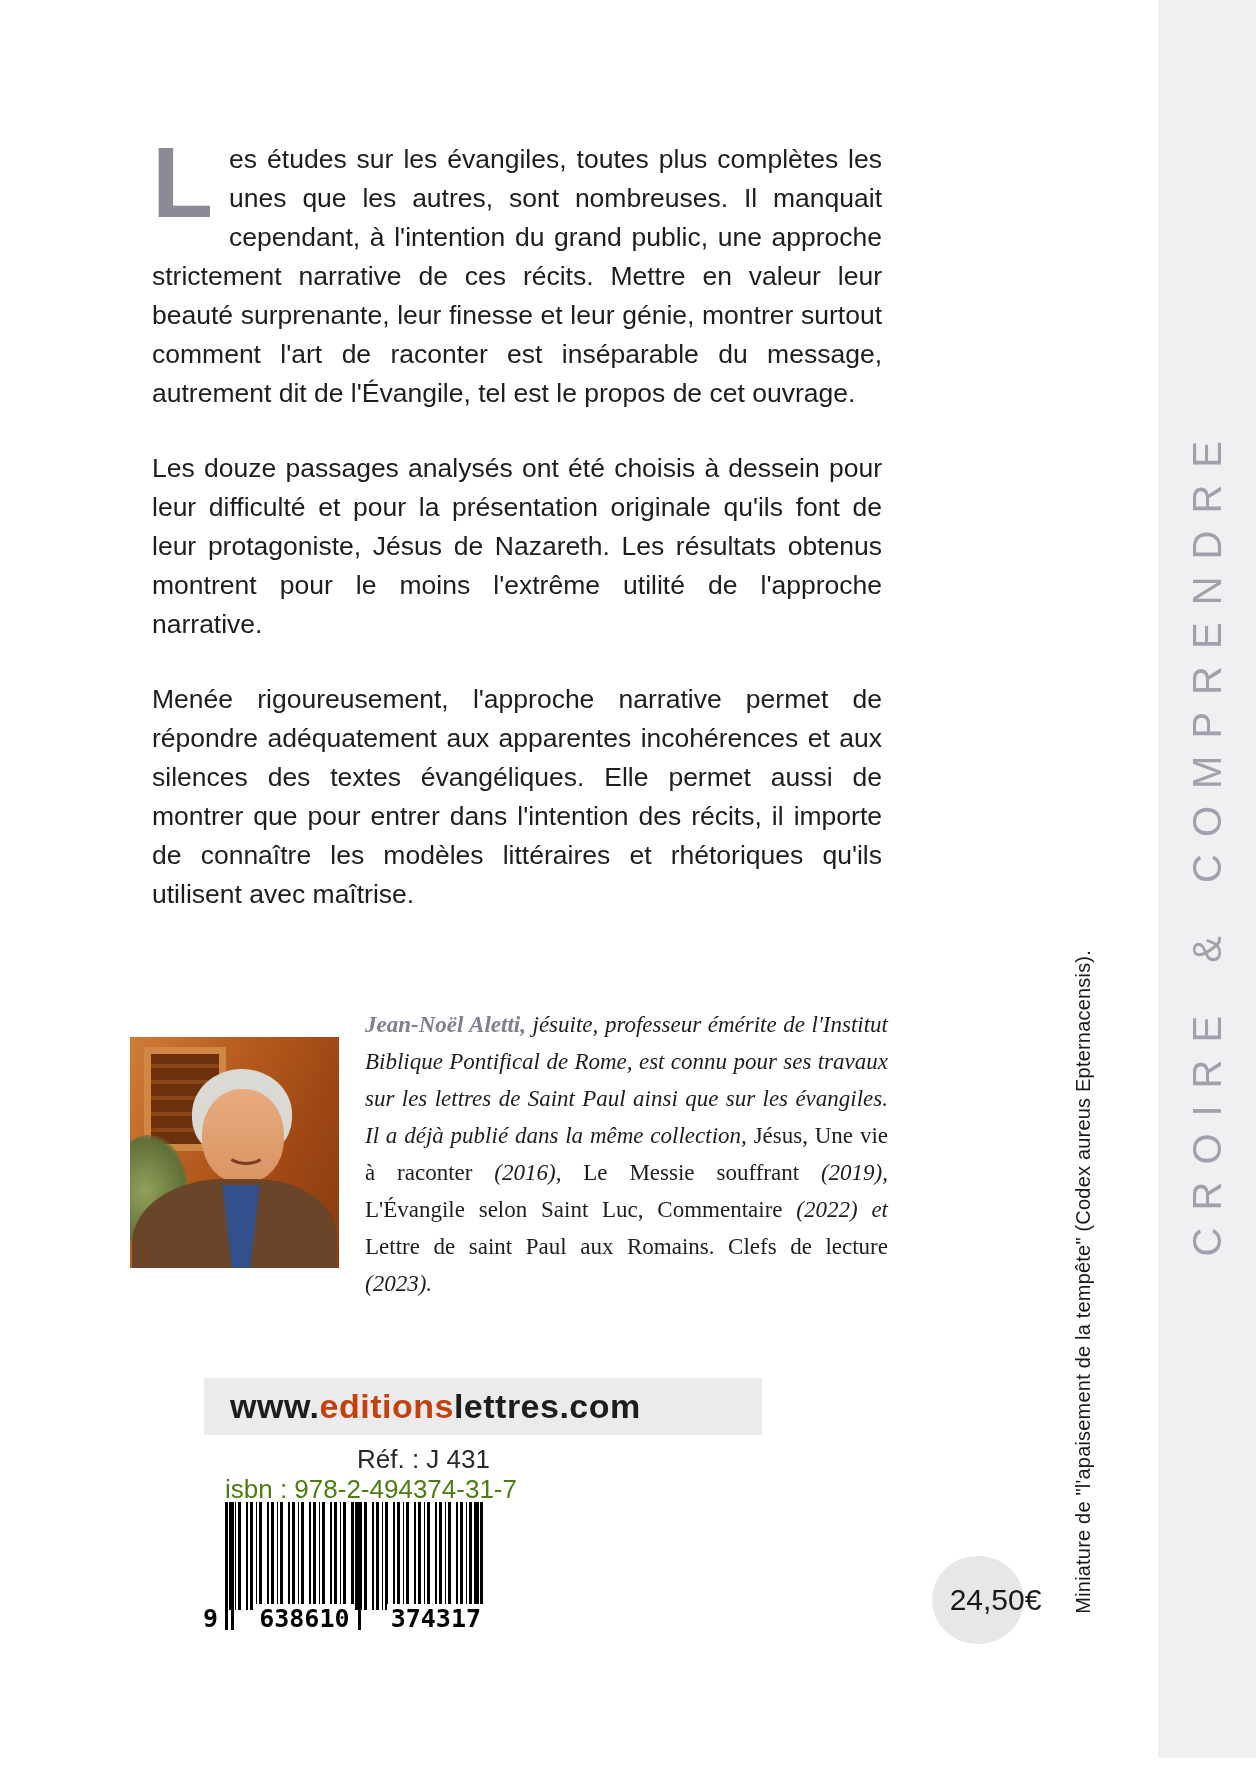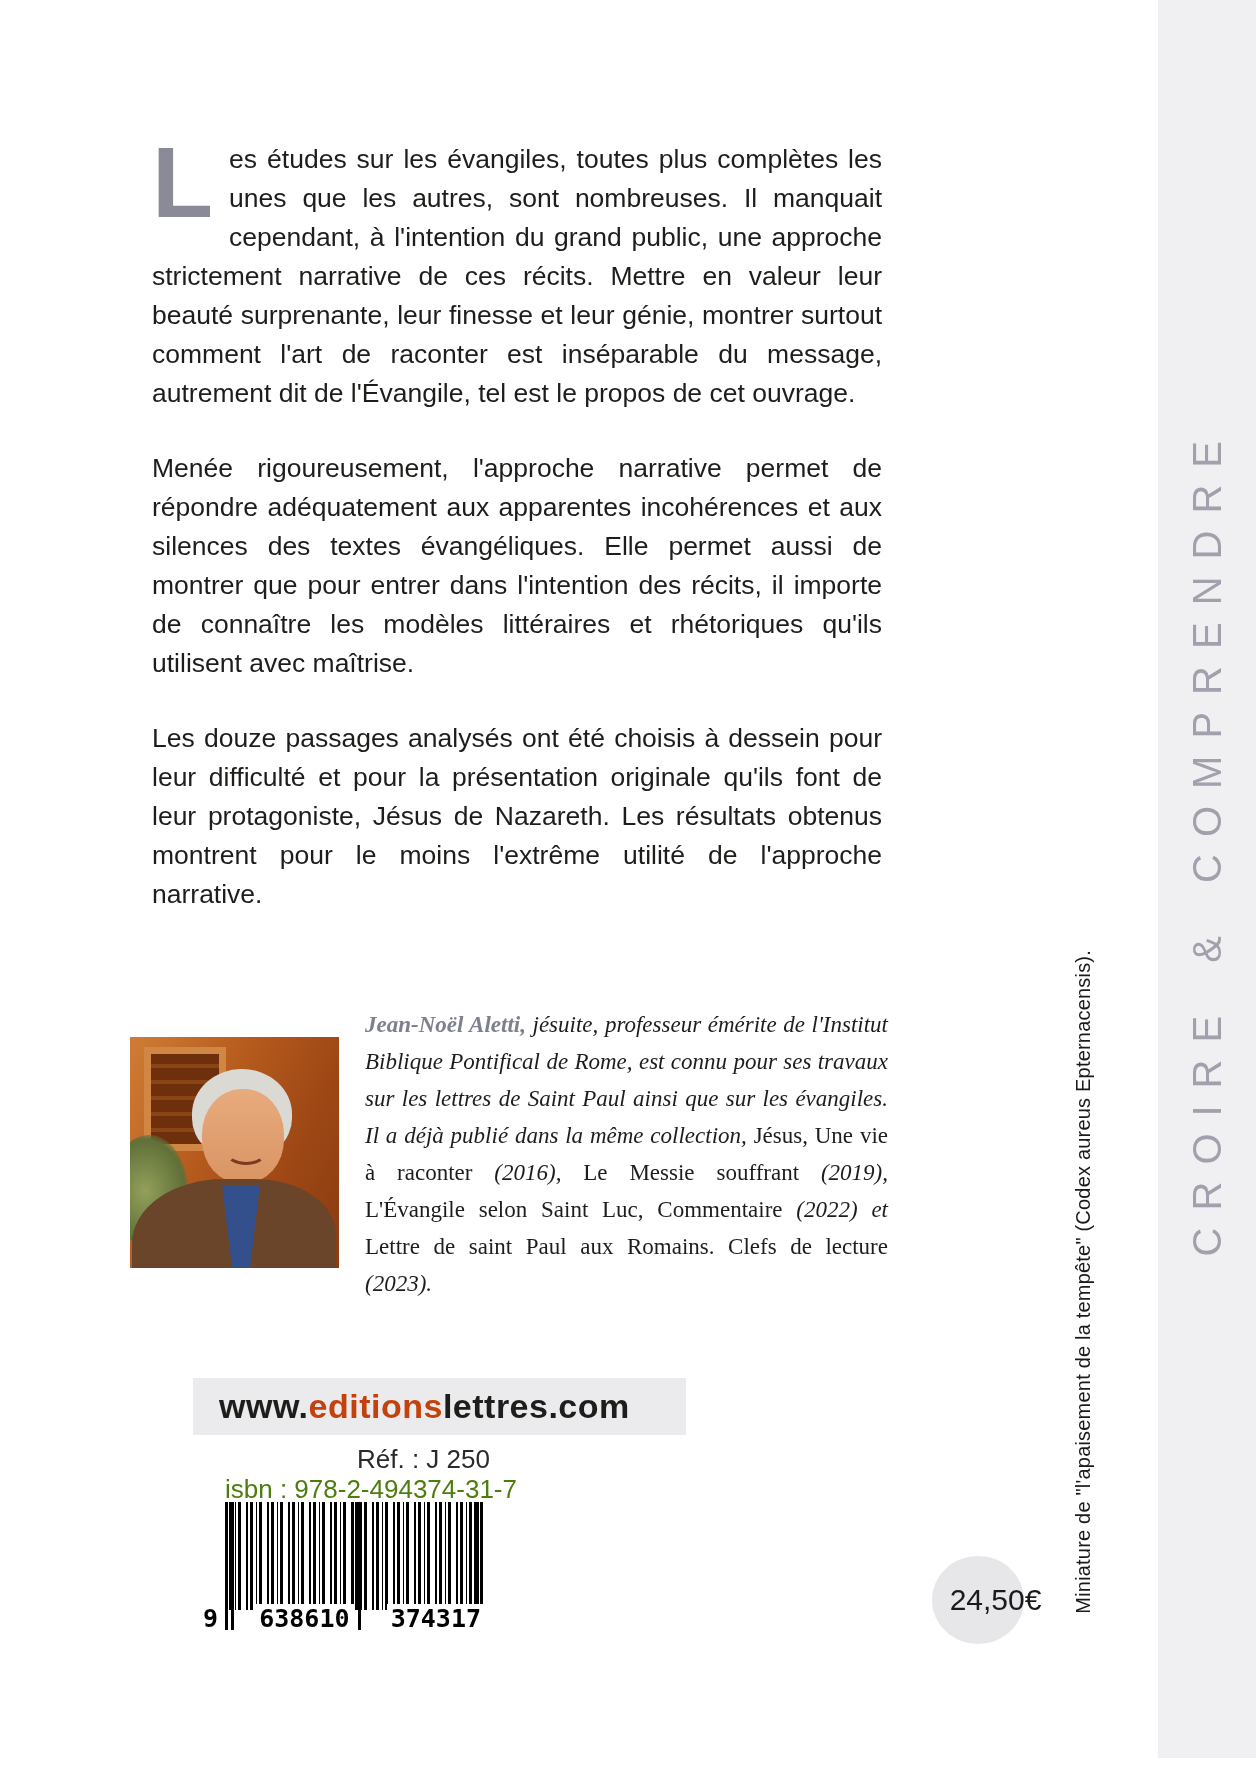--- a/index.html
+++ b/index.html
@@ -41,21 +41,21 @@
   .photo-jacket{left:2px;top:142px;width:204px;height:92px;background:#6b4529;
         border-radius:45% 40% 0 0 / 70% 60% 0 0;}
   .photo-shirt{left:84px;top:148px;width:54px;height:86px;background:#33508c;
         clip-path:polygon(15% 0,85% 0,66% 100%,34% 100%);}
   .bio{position:absolute;left:365px;top:1006px;width:523px;margin:0;
         font-size:23px;line-height:37px;text-align:justify;font-style:italic;font-family:Liberation Serif, serif;}
   .bio-name{color:#7e808f;font-weight:bold;font-style:italic;}
   .bio-roman{font-style:normal;}
 
   
-  .site-box{position:absolute;left:193px;top:1378px;width:493px;height:57px;background:#ebebee;
+  .site-box{position:absolute;left:204px;top:1378px;width:558px;height:57px;background:#ebebee;
         display:flex;align-items:center;padding-left:26px;box-sizing:border-box;
         font-size:34px;font-weight:bold;letter-spacing:0.5px;}
   .site-gray{color:#c2410c;}
   .ref{position:absolute;left:357px;top:1444px;font-size:26px;color:#2a2a2a;}
   .isbn{position:absolute;left:225px;top:1474px;font-size:26px;color:#4d7c0f;}
 
   
   .barcode{position:absolute;left:225px;top:1502px;width:258px;height:145px;background:#fff;}
   .bars{position:absolute;left:0;top:0;width:258px;height:108px;
         background:repeating-linear-gradient(90deg,#000 0 2px,#fff 2px 4px,#000 4px 7px,#fff 7px 10px,
@@ -81,43 +81,43 @@
   <div class="band-label-wrap">
     <span class="vertical-bt band-label">CROIRE &amp; COMPRENDRE</span>
   </div>
 
   <div class="caption-wrap">
     <span class="vertical-bt caption">Miniature de "l'apaisement de la tempête" (Codex aureus Epternacensis).</span>
   </div>
 
   <main class="synopsis">
     <p class="para"><span class="dropcap">L</span><span>es études sur les évangiles, toutes plus complètes les unes que les autres, sont nombreuses. Il manquait cependant, à l'intention du grand public, une approche strictement narrative de ces récits. Mettre en valeur leur beauté surprenante, leur finesse et leur génie, montrer surtout comment l'art de raconter est inséparable du message, autrement dit de l'Évangile, tel est le propos de cet ouvrage.</span></p>
+    <p class="para">Les douze passages analysés ont été choisis à dessein pour leur difficulté et pour la présentation originale qu'ils font de leur protagoniste, Jésus de Nazareth. Les résultats obtenus montrent pour le moins l'extrême utilité de l'approche narrative.</p>
     <p class="para">Menée rigoureusement, l'approche narrative permet de répondre adéquatement aux apparentes incohérences et aux silences des textes évangéliques. Elle permet aussi de montrer que pour entrer dans l'intention des récits, il importe de connaître les modèles littéraires et rhétoriques qu'ils utilisent avec maîtrise.</p>
-    <p class="para">Les douze passages analysés ont été choisis à dessein pour leur difficulté et pour la présentation originale qu'ils font de leur protagoniste, Jésus de Nazareth. Les résultats obtenus montrent pour le moins l'extrême utilité de l'approche narrative.</p>
   </main>
 
   <figure class="photo">
     <div class="photo-window"></div>
     <div class="photo-plant"></div>
     <div class="photo-hair"></div>
     <div class="photo-face"></div>
     <div class="photo-smile"></div>
     <div class="photo-jacket"></div>
     <div class="photo-shirt"></div>
   </figure>
 
   <p class="bio"><span class="bio-name">Jean-Noël Aletti,</span><span class="bio-italic"> jésuite, professeur émérite de l'Institut Biblique Pontifical de Rome, est connu pour ses travaux sur les lettres de Saint Paul ainsi que sur les évangiles. Il a déjà publié dans la même collection, </span><span class="bio-roman">Jésus, Une vie à raconter </span><span class="bio-italic">(2016), </span><span class="bio-roman">Le Messie souffrant </span><span class="bio-italic">(2019), </span><span class="bio-roman">L'Évangile selon Saint Luc, Commentaire </span><span class="bio-italic">(2022) et </span><span class="bio-roman">Lettre de saint Paul aux Romains. Clefs de lecture </span><span class="bio-italic">(2023).</span></p>
 
   <div class="site-box">
     <span class="site-black">www.</span>
       <span class="site-gray">editions</span>
       <span class="site-black">lettres.com</span>
   </div>
 
-  <div class="ref">Réf. : J 250</div>
+  <div class="ref">Réf. : J 431</div>
   <div class="isbn">isbn : 978-2-494374-31-7</div>
 
   <div class="barcode">
     <div class="bars"></div>
     <div class="guard g1"></div>
     <div class="guard g2"></div>
     <div class="guard g3"></div>
     <div class="guard g4"></div>
     <div class="guard g5"></div>
     <div class="guard g6"></div>

